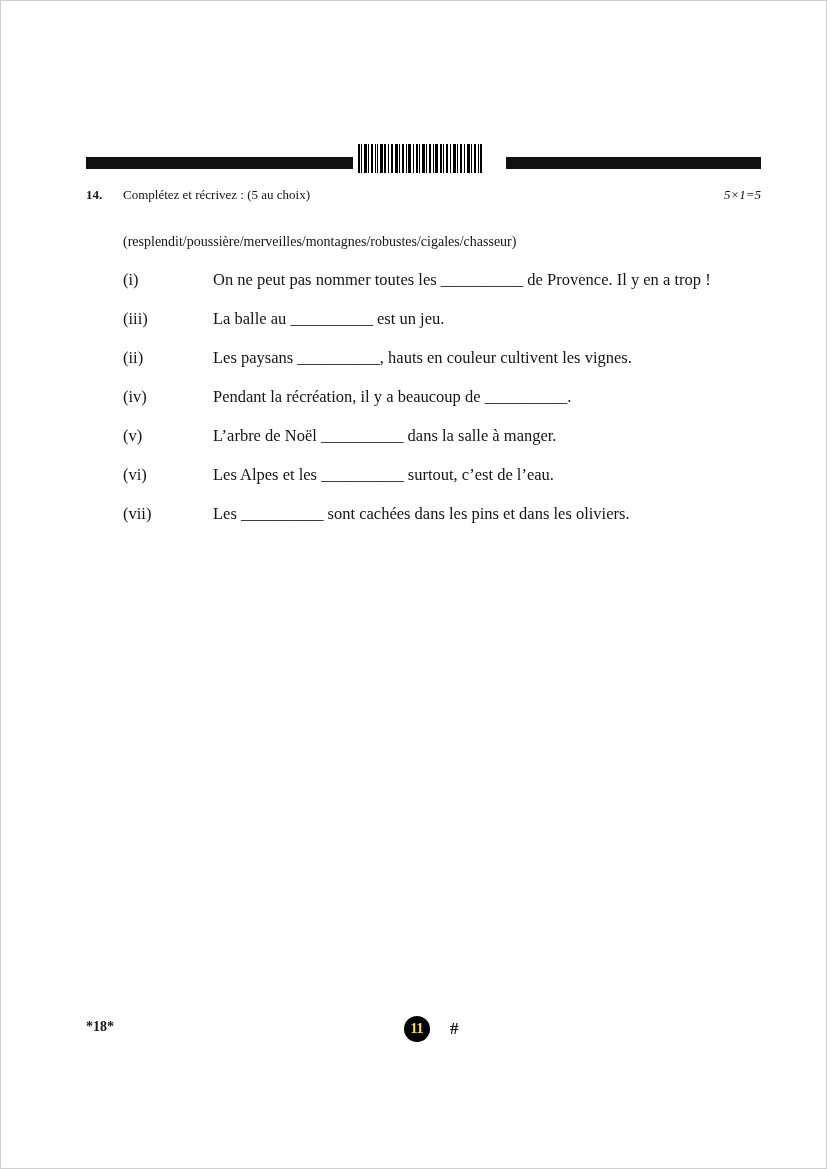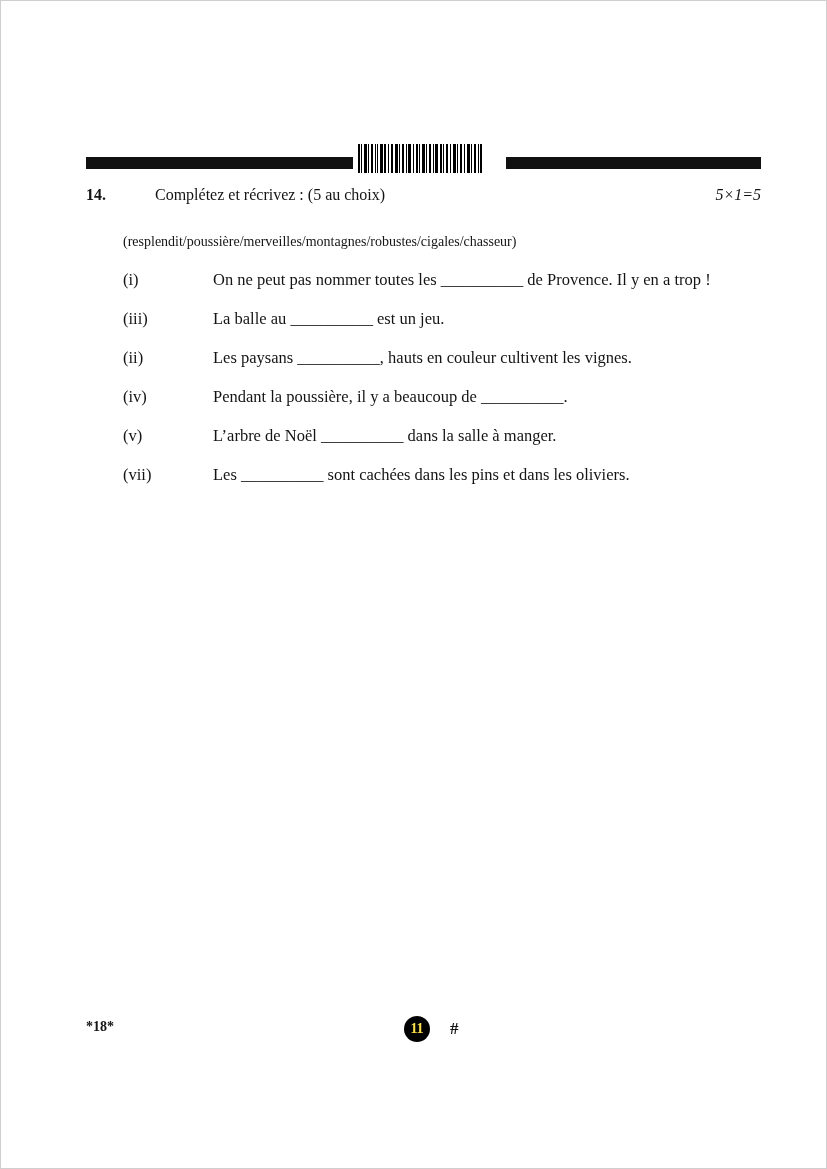--- a/index.html
+++ b/index.html
@@ -35,23 +35,22 @@
   }
 
   
   .q-line {
     position: absolute;
     top: 183px;
     left: 85px;
     width: 675px;
     display: flex;
     align-items: baseline;
-    font-size: 16px;
+    font-size: 13px;
     line-height: 22px;
-    gap: 32px;
   }
   .q-num { font-weight: bold; width: 37px; flex: 0 0 37px; }
   .q-text { flex: 1 1 auto; }
   .q-marks { font-style: italic; white-space: nowrap; }
 
   
   .word-bank {
     position: absolute;
     top: 229px;
     left: 122px;
@@ -174,25 +173,29 @@
     <div class="item">
       <span class="item-label">(iii)</span>
       <span class="item-text">La balle au __________ est un jeu.</span>
     </div>
     <div class="item">
       <span class="item-label">(ii)</span>
       <span class="item-text">Les paysans __________, hauts en couleur cultivent les vignes.</span>
     </div>
     <div class="item">
       <span class="item-label">(iv)</span>
-      <span class="item-text">Pendant la poussière, il y a beaucoup de __________.</span>
+      <span class="item-text">Pendant la récréation, il y a beaucoup de __________.</span>
     </div>
     <div class="item">
       <span class="item-label">(v)</span>
       <span class="item-text">L’arbre de Noël __________ dans la salle à manger.</span>
+    </div>
+    <div class="item">
+      <span class="item-label">(vi)</span>
+      <span class="item-text">Les Alpes et les __________ surtout, c’est de l’eau.</span>
     </div>
     <div class="item">
       <span class="item-label">(vii)</span>
       <span class="item-text">Les __________ sont cachées dans les pins et dans les oliviers.</span>
     </div>
   </div>
 
   <div class="footer-code">*18*</div>
   <div class="page-badge">
     <span>11</span>

